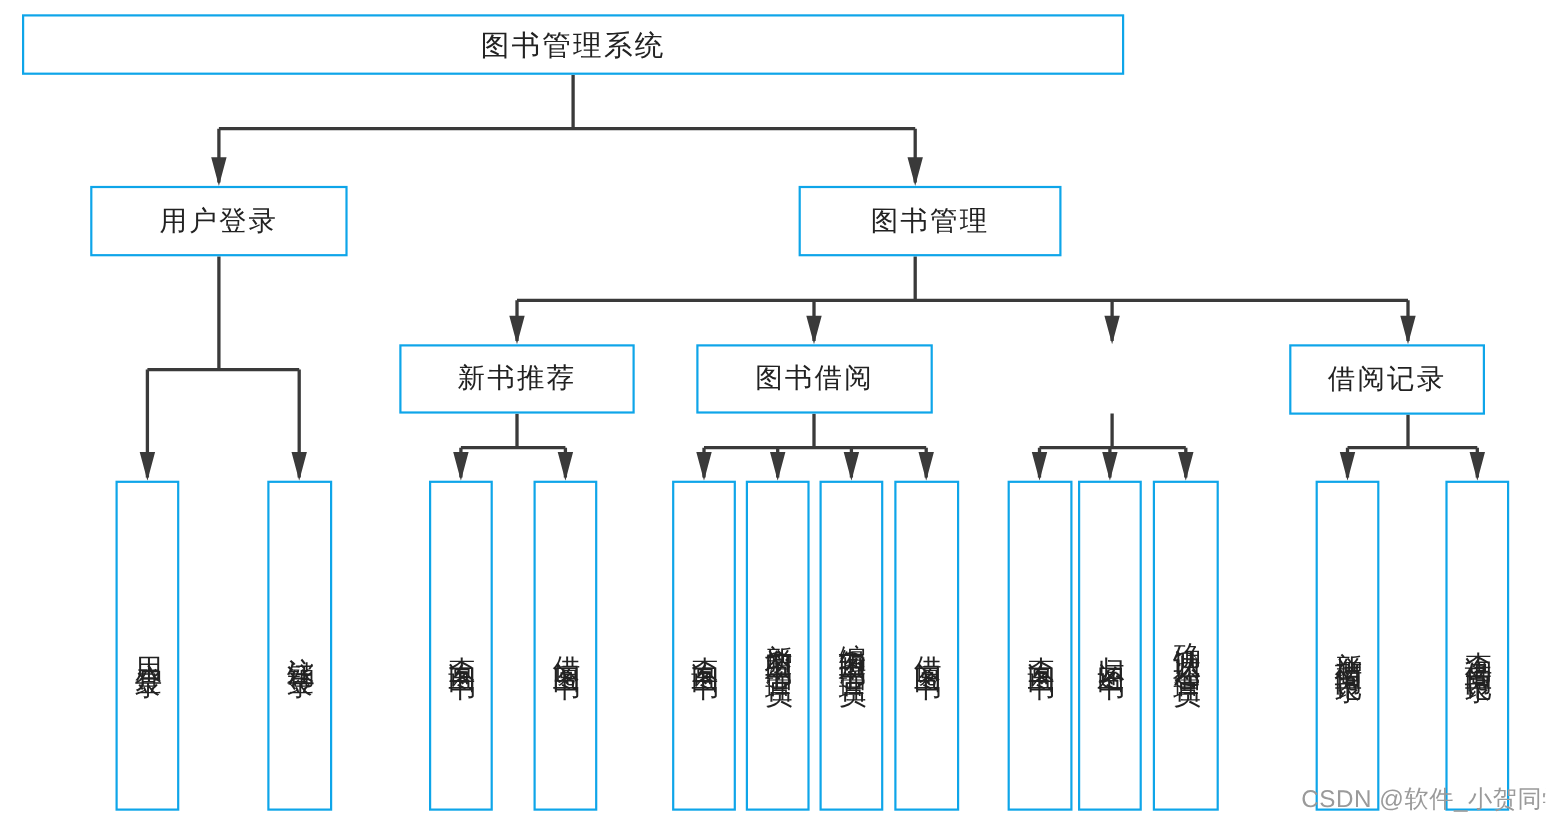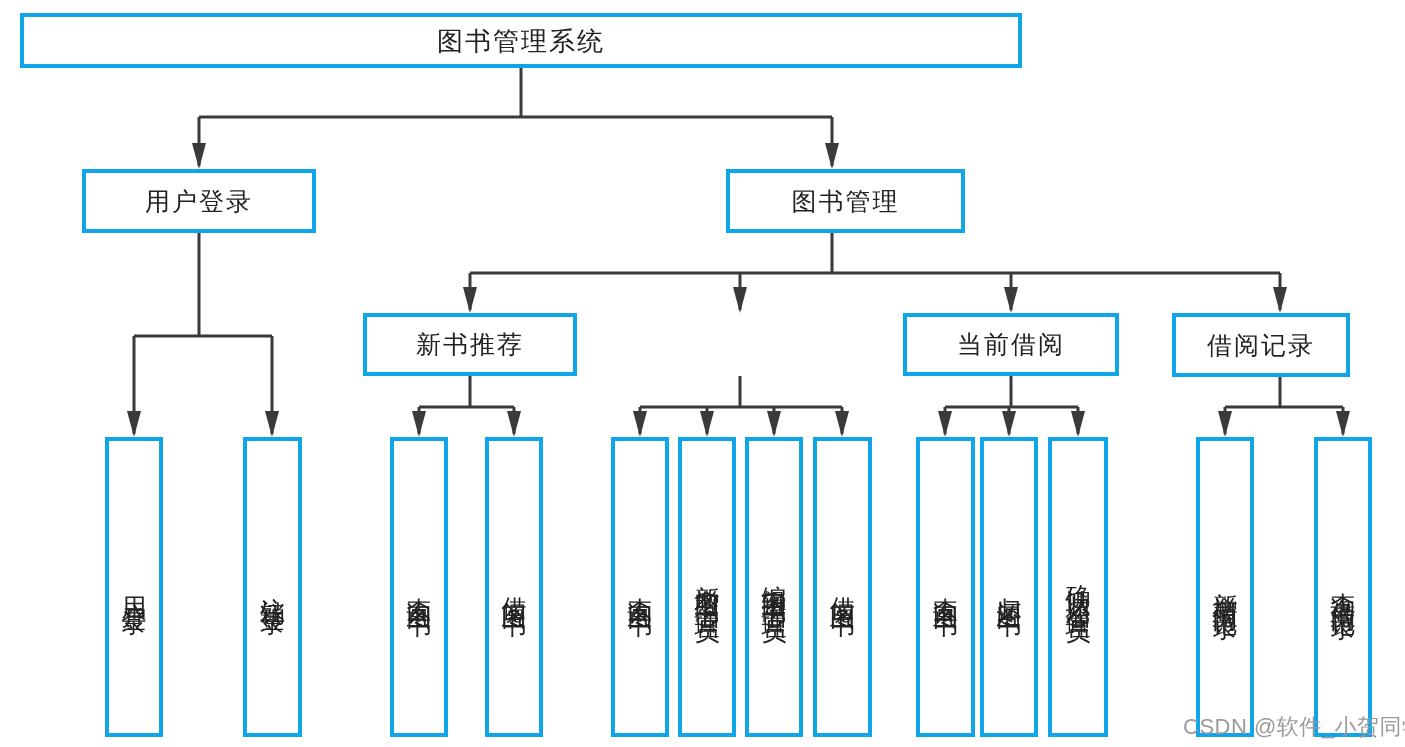--- a/index.html
+++ b/index.html
@@ -3,21 +3,21 @@
 <meta charset="utf-8">
 <style>
   html,body{margin:0;padding:0;background:#fff;}
   .stage{
     position:relative;width:1405px;height:747px;background:#fff;overflow:hidden;
     font-family:"Liberation Sans","DejaVu Sans",sans-serif;
   }
   .stage svg{position:absolute;left:0;top:0;}
   .node{
     position:absolute;box-sizing:border-box;background:#fff;
-    border:4px solid #0ea5e9;color:#222;
+    border:2px solid #0ea5e9;color:#222;
     display:flex;align-items:center;justify-content:center;
     line-height:1;
   }
   .h{font-size:25px;letter-spacing:2px;white-space:nowrap;}
   .root{font-size:26px;}
   .v{
     writing-mode:vertical-rl;text-orientation:mixed;
     font-size:25px;letter-spacing:5px;
   }
   .watermark{
@@ -49,21 +49,21 @@
          M1071 411L1085 411L1078 437Z M1218 411L1232 411L1225 437Z
          M1336 411L1350 411L1343 437Z" fill="#3a3a3a" stroke="none"></path>
   </svg>
 
   <div class="node h root" style="left:20px;top:13px;width:1002px;height:55px;">图书管理系统</div>
 
   <div class="node h" style="left:82px;top:169px;width:234px;height:64px;">用户登录</div>
   <div class="node h" style="left:713px;top:169px;width:239px;height:64px;margin-left:13px;">图书管理</div>
 
   <div class="node h" style="left:363px;top:313px;width:214px;height:63px;">新书推荐</div>
-  <div class="node h" style="left:903px;top:313px;width:216px;height:63px;">当前借阅</div>
+  <div class="node h" style="left:633px;top:313px;width:215px;height:63px;">图书借阅</div>
   <div class="node h" style="left:1172px;top:313px;width:178px;height:64px;">借阅记录</div>
 
   <div class="node v" style="left:105px;top:437px;width:58px;height:300px;">用户登录</div>
   <div class="node v" style="left:243px;top:437px;width:59px;height:300px;">注销登录</div>
 
   <div class="node v" style="left:390px;top:437px;width:58px;height:300px;">查询图书</div>
   <div class="node v" style="left:485px;top:437px;width:58px;height:300px;">借阅图书</div>
 
   <div class="node v" style="left:611px;top:437px;width:58px;height:300px;">查询图书</div>
   <div class="node v" style="left:678px;top:437px;width:58px;height:300px;">新增图书（管理员）</div>

